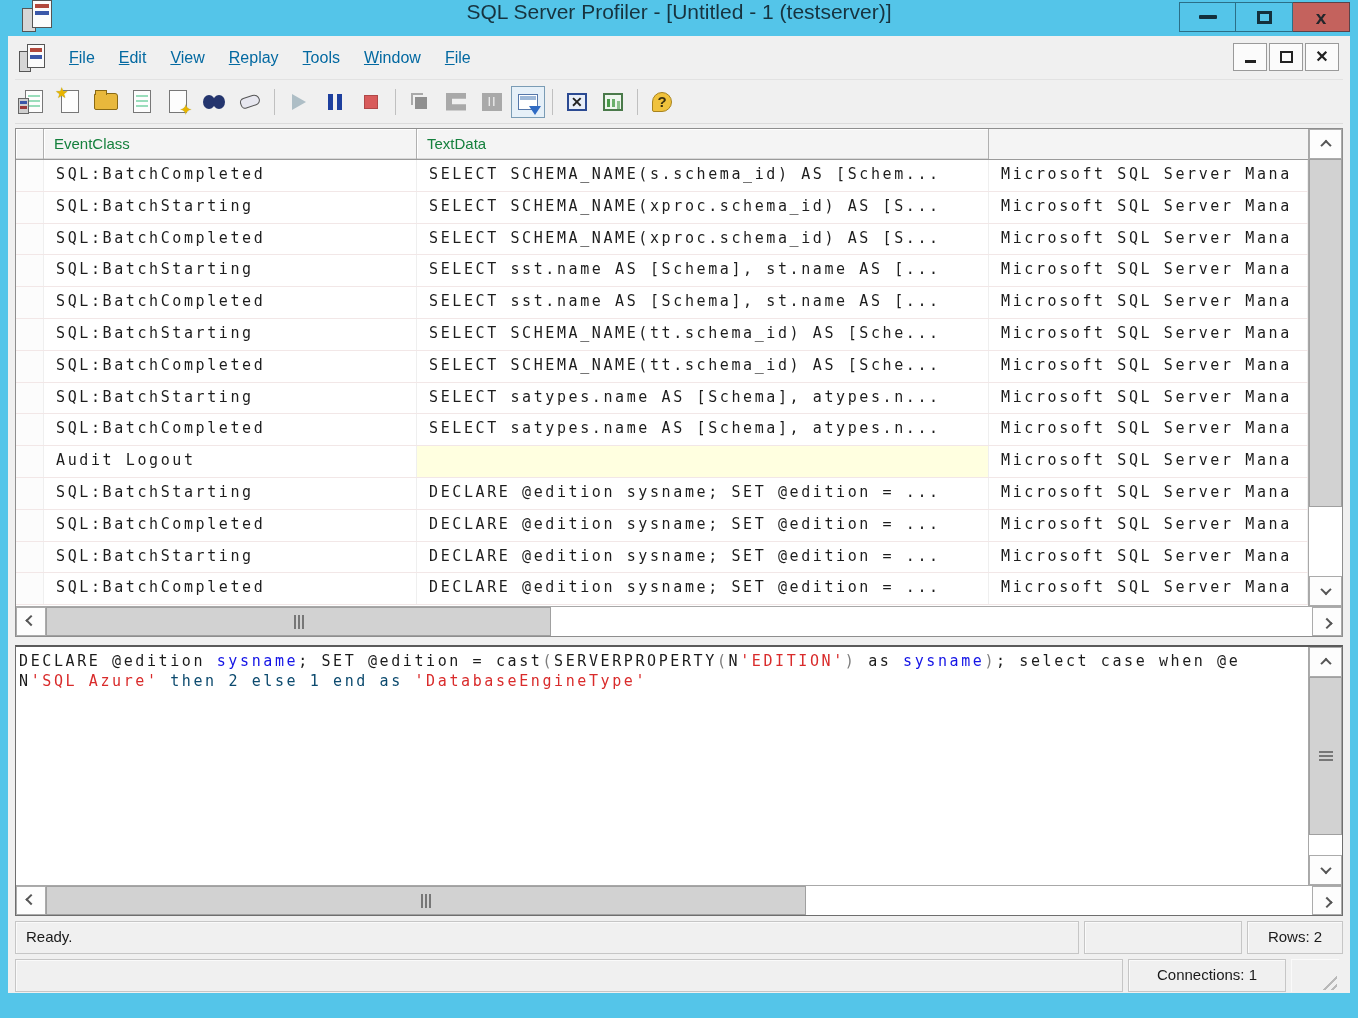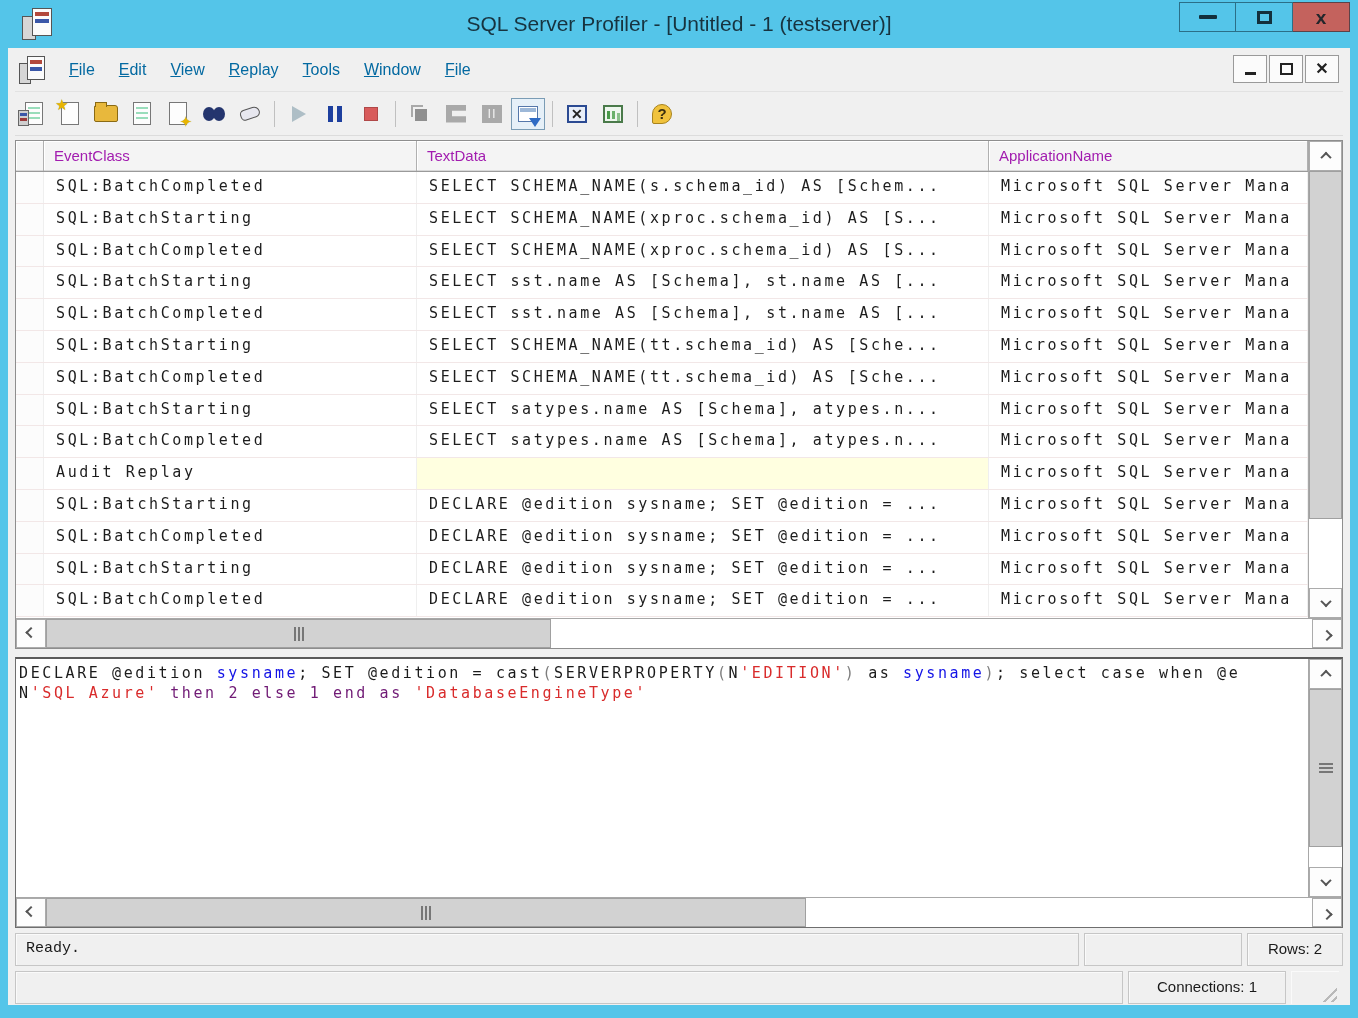--- a/index.html
+++ b/index.html
@@ -1,21 +1,21 @@
 <!DOCTYPE html>
 <html><head>
 <meta charset="utf-8">
 <style>
   * { margin:0; padding:0; box-sizing:border-box; }
   html,body { width:1358px; height:1018px; overflow:hidden; }
   body { font-family:"Liberation Sans", sans-serif; font-size:15px; color:#1c1c1c; background:#54c5e9; }
 
   
   .frame { width:1358px; height:1018px; background:#54c5e9; padding:0 8px; }
-  .titlebar { height:48px; display:flex; align-items:center; position:relative; }
+  .titlebar { height:36px; display:flex; align-items:flex-start; position:relative; }
   .title-icon { width:30px; height:32px; margin-left:14px; position:relative; }
   .title-text { position:absolute; left:0; right:0; text-align:center; font-size:21px; color:#17333f; }
   .win-controls { position:absolute; right:0; top:2px; display:flex; }
   .win-btn { width:57px; height:30px; border:1px solid rgba(10,40,55,.55); display:flex; align-items:center; justify-content:center; }
   .win-btn + .win-btn { border-left:none; }
   .glyph-min { width:18px; height:4px; background:#13303c; border-radius:1px; }
   .glyph-max { width:15px; height:13px; border:3px solid #13303c; }
   .win-close { background:#c4625d; }
   .glyph-x { font-weight:bold; font-size:19px; color:#23262b; line-height:1; }
 
@@ -75,21 +75,21 @@
   .appicon-doc { position:absolute; right:0; top:0; width:68%; height:88%; background:#fbfbfb; border:1px solid #555; }
   .appicon-doc::before { content:""; position:absolute; left:2px; top:3px; right:2px; height:4px; background:#b2483c; }
   .appicon-doc::after { content:""; position:absolute; left:2px; top:10px; right:2px; height:4px; background:#3a57a8; }
   .appicon-srv { position:absolute; left:0; bottom:0; width:45%; height:75%; background:#d6d6d6; border:1px solid #555; }
 
   
   .grid-outer { margin-top:4px; border:1px solid #8e8e8e; background:#fff; height:509px; display:flex; flex-direction:column; }
   .grid-top { flex:1; display:flex; overflow:hidden; }
   .grid-cols { flex:1; display:flex; flex-direction:column; overflow:hidden; }
   .grid-header { height:31px; display:flex; background:#f4f4f4; border-bottom:1px solid #9a9a9a; flex:none; }
-  .gh-cell { border-right:1px solid #b0b0b0; box-shadow:inset 0 -1px 0 #d8d8d8, inset 1px 1px 0 #fff; padding:6px 0 0 10px; font-size:15px; color:#a21caf; white-space:nowrap; overflow:hidden; }
+  .gh-cell { border-right:1px solid #b0b0b0; box-shadow:inset 0 -1px 0 #d8d8d8, inset 1px 1px 0 #fff; padding:6px 0 0 10px; font-size:15px; color:#15803d; white-space:nowrap; overflow:hidden; }
   .gh-sel { width:28px; flex:none; }
   .col-event { width:373px; flex:none; }
   .col-text  { width:572px; flex:none; }
   .col-app   { flex:1; }
   .grid-body { flex:1; display:flex; flex-direction:column; }
   .grid-row { height:31.8px; flex:none; display:flex; border-bottom:1px solid #f2e7e7; }
   .cell { overflow:hidden; white-space:nowrap; padding:5px 0 0 12px;
           font-family:"DejaVu Sans Mono", monospace; font-size:15px; letter-spacing:2.6px; color:#1d1d1d; border-right:1px solid #efefef; }
   .cell.sel { width:28px; flex:none; padding:0; background:#fcfcfc; }
   .cell.hl { background:#ffffe0; }
@@ -111,21 +111,21 @@
 
   
   .sql-outer { margin-top:8px; border:1px solid #6e6e6e; border-top:2px solid #5a5a5a; background:#fff; height:271px; display:flex; flex-direction:column; }
   .sql-top { flex:1; display:flex; overflow:hidden; }
   .sql-text { flex:1; padding:4px 2px 0 3px; overflow:hidden; }
   .sql-line { font-family:"DejaVu Sans Mono", monospace; font-size:15px; letter-spacing:2.6px; white-space:pre; line-height:20px; }
 
   
   .statusbar { margin-top:5px; height:33px; display:flex; gap:5px; }
   .panel { background:#f0f0f0; border:1px solid #c6c6c6; box-shadow:inset 1px 1px 0 #fafafa; padding:6px 10px 0 10px; font-size:15px; color:#1a1a1a; white-space:nowrap; overflow:hidden; }
-  .p-ready { flex:1;font-family:Liberation Mono, monospace; }
+  .p-ready { flex:1; }
   .p-empty1 { width:158px; }
   .p-rows { width:96px; text-align:center; }
   .p-empty2 { flex:1; max-width:1108px; }
   .p-conn { width:158px; text-align:center; }
   .grip-corner { width:48px; border:none; background:transparent; position:relative; }
   .grip-corner::after { content:""; position:absolute; right:2px; bottom:2px; width:20px; height:20px;
      background:repeating-linear-gradient(135deg,#b9b9b9 0 2px, transparent 2px 6px);
      clip-path:polygon(100% 0,100% 100%,0 100%); }
 </style>
 </head>
@@ -245,21 +245,20 @@
         </div>
     </div>
 
     <div class="grid-outer">
       <div class="grid-top">
         <div class="grid-cols">
           <div class="grid-header">
             <div class="gh-cell gh-sel"></div>
             <div class="gh-cell col-event">EventClass</div>
             <div class="gh-cell col-text">TextData</div>
-            <div class="gh-cell col-app">ApplicationName</div>
           </div>
           <div class="grid-body">
   <div class="grid-row">
     <div class="cell sel"></div>
     <div class="cell col-event">SQL:BatchCompleted</div>
     <div class="cell col-text">SELECT SCHEMA_NAME(s.schema_id) AS [Schem...</div>
     <div class="cell col-app">Microsoft SQL Server Mana</div>
   </div>
 
   <div class="grid-row">
@@ -313,21 +312,21 @@
 
   <div class="grid-row">
     <div class="cell sel"></div>
     <div class="cell col-event">SQL:BatchCompleted</div>
     <div class="cell col-text">SELECT satypes.name AS [Schema], atypes.n...</div>
     <div class="cell col-app">Microsoft SQL Server Mana</div>
   </div>
 
   <div class="grid-row">
     <div class="cell sel"></div>
-    <div class="cell col-event">Audit Replay</div>
+    <div class="cell col-event">Audit Logout</div>
     <div class="cell col-text hl"></div>
     <div class="cell col-app">Microsoft SQL Server Mana</div>
   </div>
 
   <div class="grid-row">
     <div class="cell sel"></div>
     <div class="cell col-event">SQL:BatchStarting</div>
     <div class="cell col-text">DECLARE @edition sysname; SET @edition = ...</div>
     <div class="cell col-app">Microsoft SQL Server Mana</div>
   </div>
@@ -376,21 +375,21 @@
         <div class="sb-btn">
             <span class="chev right"></span>
           </div>
       </div>
     </div>
 
     <div class="sql-outer">
       <div class="sql-top">
         <div class="sql-text">
             <div class="sql-line"><span style="color: rgb(27, 27, 27);">DECLARE @edition </span><span style="color: rgb(20, 20, 230);">sysname</span><span style="color: rgb(27, 27, 27);">; SET @edition = cast</span><span style="color: rgb(125, 125, 125);">(</span><span style="color: rgb(27, 27, 27);">SERVERPROPERTY</span><span style="color: rgb(125, 125, 125);">(</span><span style="color: rgb(27, 27, 27);">N</span><span style="color: rgb(217, 43, 43);">'EDITION'</span><span style="color: rgb(125, 125, 125);">)</span><span style="color: rgb(27, 27, 27);"> as </span><span style="color: rgb(20, 20, 230);">sysname</span><span style="color: rgb(125, 125, 125);">)</span><span style="color: rgb(27, 27, 27);">; select case when @e</span></div>
-            <div class="sql-line"><span style="color: rgb(27, 27, 27);">N</span><span style="color: rgb(217, 43, 43);">'SQL Azure'</span><span style="color: #701a75;"> then 2 else 1 end as </span><span style="color: rgb(217, 43, 43);">'DatabaseEngineType'</span></div>
+            <div class="sql-line"><span style="color: rgb(27, 27, 27);">N</span><span style="color: rgb(217, 43, 43);">'SQL Azure'</span><span style="color: #0c4a6e;"> then 2 else 1 end as </span><span style="color: rgb(217, 43, 43);">'DatabaseEngineType'</span></div>
           </div>
         <div class="vscroll">
           <div class="sb-btn">
               <span class="chev up"></span>
             </div>
           <div class="sb-thumb" style="height:158px;">
               <span class="grip-v"></span>
             </div>
           <div style="flex:1;background:#fff;"></div>
           <div class="sb-btn">

